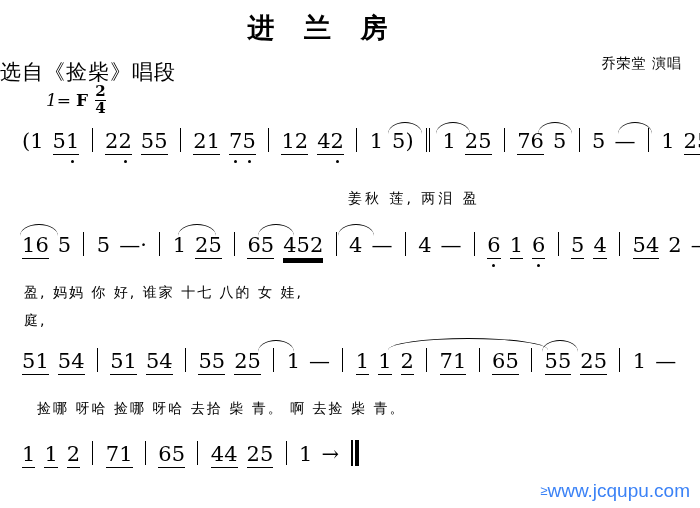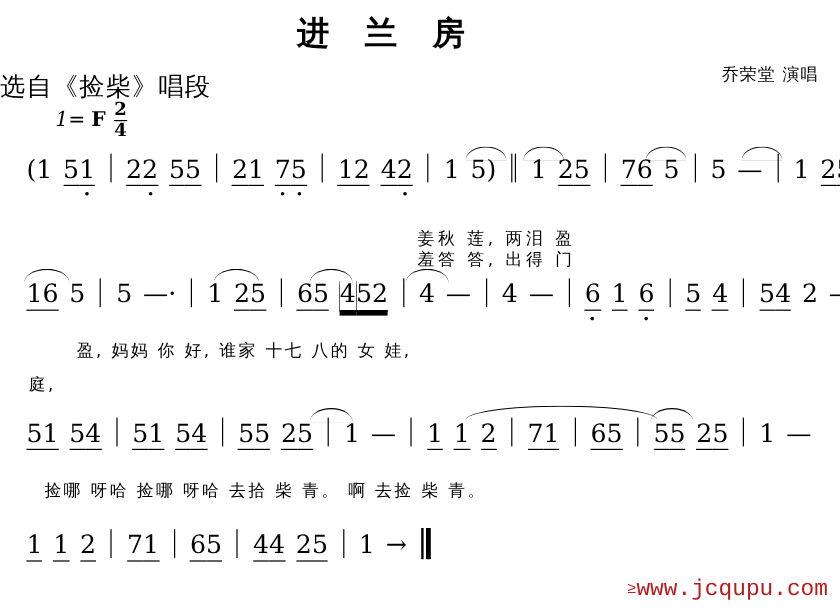--- a/index.html
+++ b/index.html
@@ -143,22 +143,22 @@
     border-radius: 50%/100% 100% 0 0;
     height: 11px;
     border-left: 0;
     border-right: 0;
   }
   .wm {
     position: absolute;
     right: 10px;
     bottom: 6px;
     font-size: 19px;
-    color: #b91c1c;
-    font-family: Liberation Mono, monospace;
+    color: #3b82f6;
+    font-family: Liberation Sans, sans-serif;
     letter-spacing: 0px;
     text-align: center;
   }
   .wm .mark {
     font-size: 13px;
     vertical-align: 2px;
   }
   .endbar {
     display: inline-block;
     position: relative;
@@ -224,21 +224,20 @@
       <span class="n">1</span><span class="sp"></span><span class="n u1">2</span><span class="n u1">5</span>
       
       <span class="sp"></span>
       
       <span class="tie" style="left:366px; top:-6px; width:34px;"></span>
       <span class="tie" style="left:414px; top:-6px; width:34px;"></span>
       <span class="tie" style="left:516px; top:-6px; width:34px;"></span>
       <span class="tie" style="left:596px; top:-6px; width:34px;"></span>
     </div>
     <div class="lyr" style="top:50px; left:348px; letter-spacing:3px;margin-top:12px;">姜秋 莲,                    两泪  盈</div>
-    <div class="lyr" style="top:80px; left:348px; letter-spacing:3px;">羞答 答,                    出得   门</div>
   </div>
 
   <div class="row" style="top:232px;">
     <div class="notes">
       <span class="n u1">1</span><span class="n u1">6</span><span class="sp"></span><span class="n">5</span>
       <span class="bar"></span>
       <span class="n">5</span><span class="sp"></span><span class="n">—·</span>
       <span class="bar"></span>
       <span class="n">1</span><span class="sp"></span><span class="n u1">2</span><span class="n u1">5</span>
       <span class="bar"></span>
@@ -251,21 +250,21 @@
       <span class="n u1 dot-under">6</span><span class="sp"></span><span class="n u1">1</span><span class="sp"></span><span class="n u1 dot-under">6</span>
       <span class="bar"></span>
       <span class="n u1">5</span><span class="sp"></span><span class="n u1">4</span>
       <span class="bar"></span>
       <span class="n u1">5</span><span class="n u1">4</span><span class="sp"></span><span class="n">2</span><span class="sp"></span><span class="n">—·</span>
       <span class="tie" style="left:-2px; top:-8px; width:38px;"></span>
       <span class="tie" style="left:156px; top:-8px; width:38px;"></span>
       <span class="tie" style="left:236px; top:-8px; width:36px;"></span>
       <span class="tie" style="left:316px; top:-8px; width:36px;"></span>
     </div>
-    <div class="lyr" style="top:52px; left:24px; letter-spacing:2px;margin-left:40px;">盈,        妈妈  你     好,        谁家 十七 八的 女  娃,</div>
+    <div class="lyr" style="top:52px; left:24px; letter-spacing:2px;">盈,        妈妈  你     好,        谁家 十七 八的 女  娃,</div>
     <div class="lyr" style="top:80px; left:24px; letter-spacing:2px;">庭,</div>
   </div>
 
   <div class="row" style="top:348px;">
     <div class="notes">
       <span class="n u1">5</span><span class="n u1">1</span><span class="sp"></span><span class="n u1">5</span><span class="n u1">4</span>
       <span class="bar"></span>
       <span class="n u1">5</span><span class="n u1">1</span><span class="sp"></span><span class="n u1">5</span><span class="n u1">4</span>
       <span class="bar"></span>
       <span class="n u1">5</span><span class="n u1">5</span><span class="sp"></span><span class="n u1">2</span><span class="n u1">5</span>

